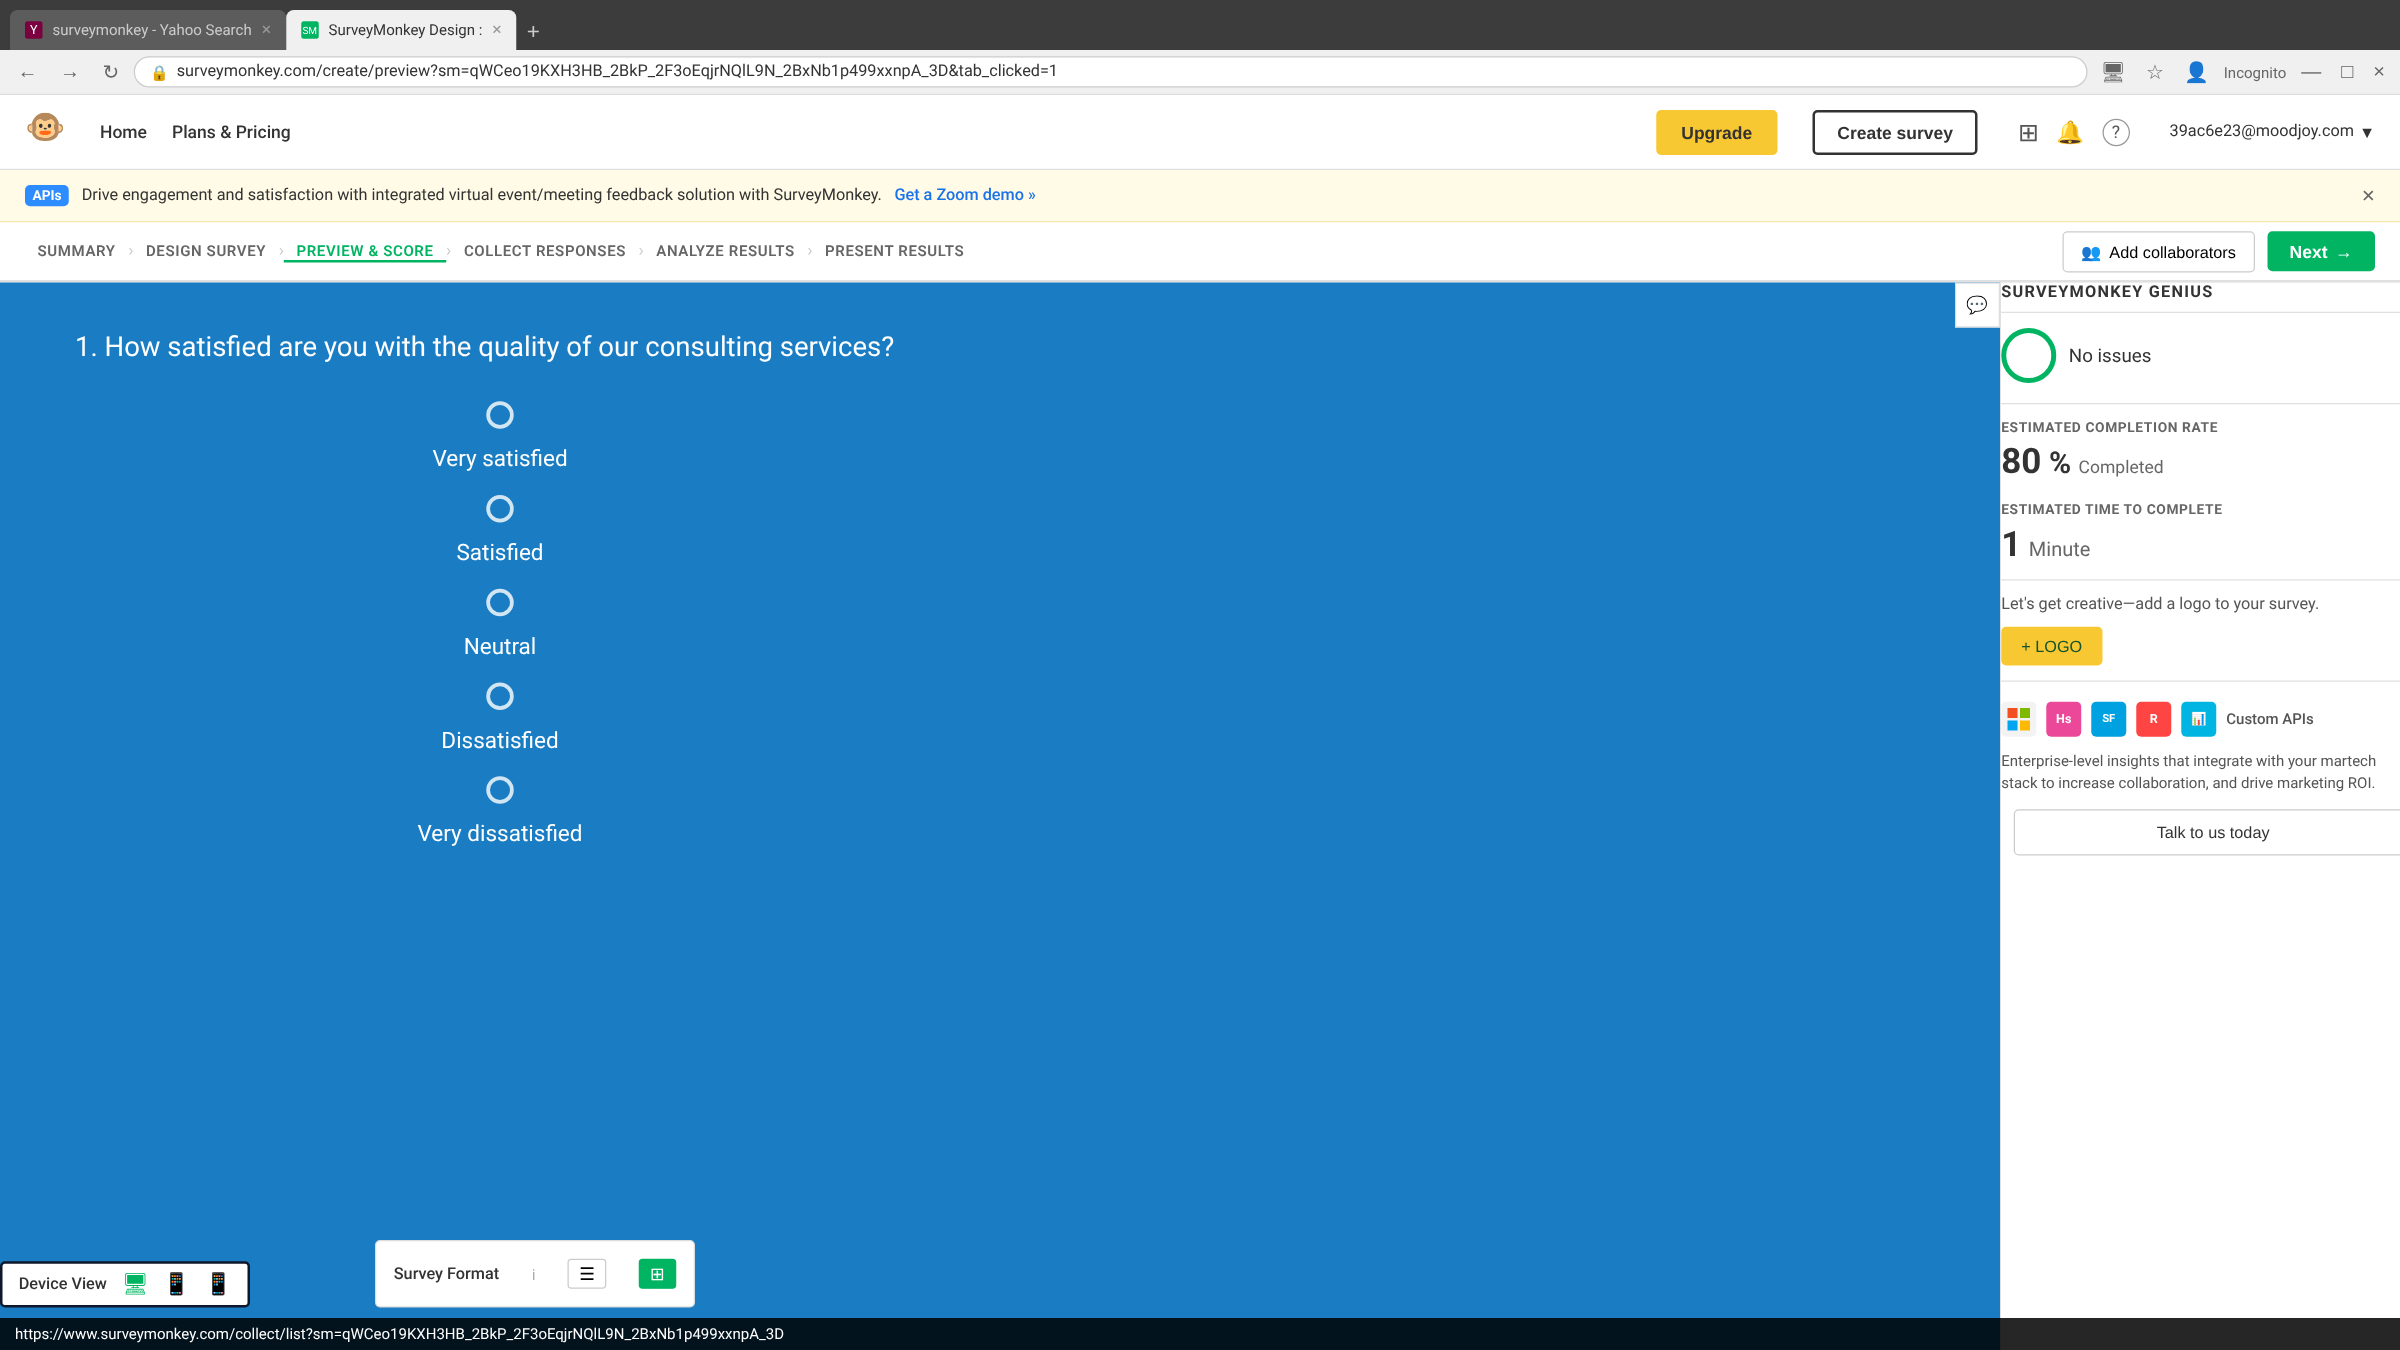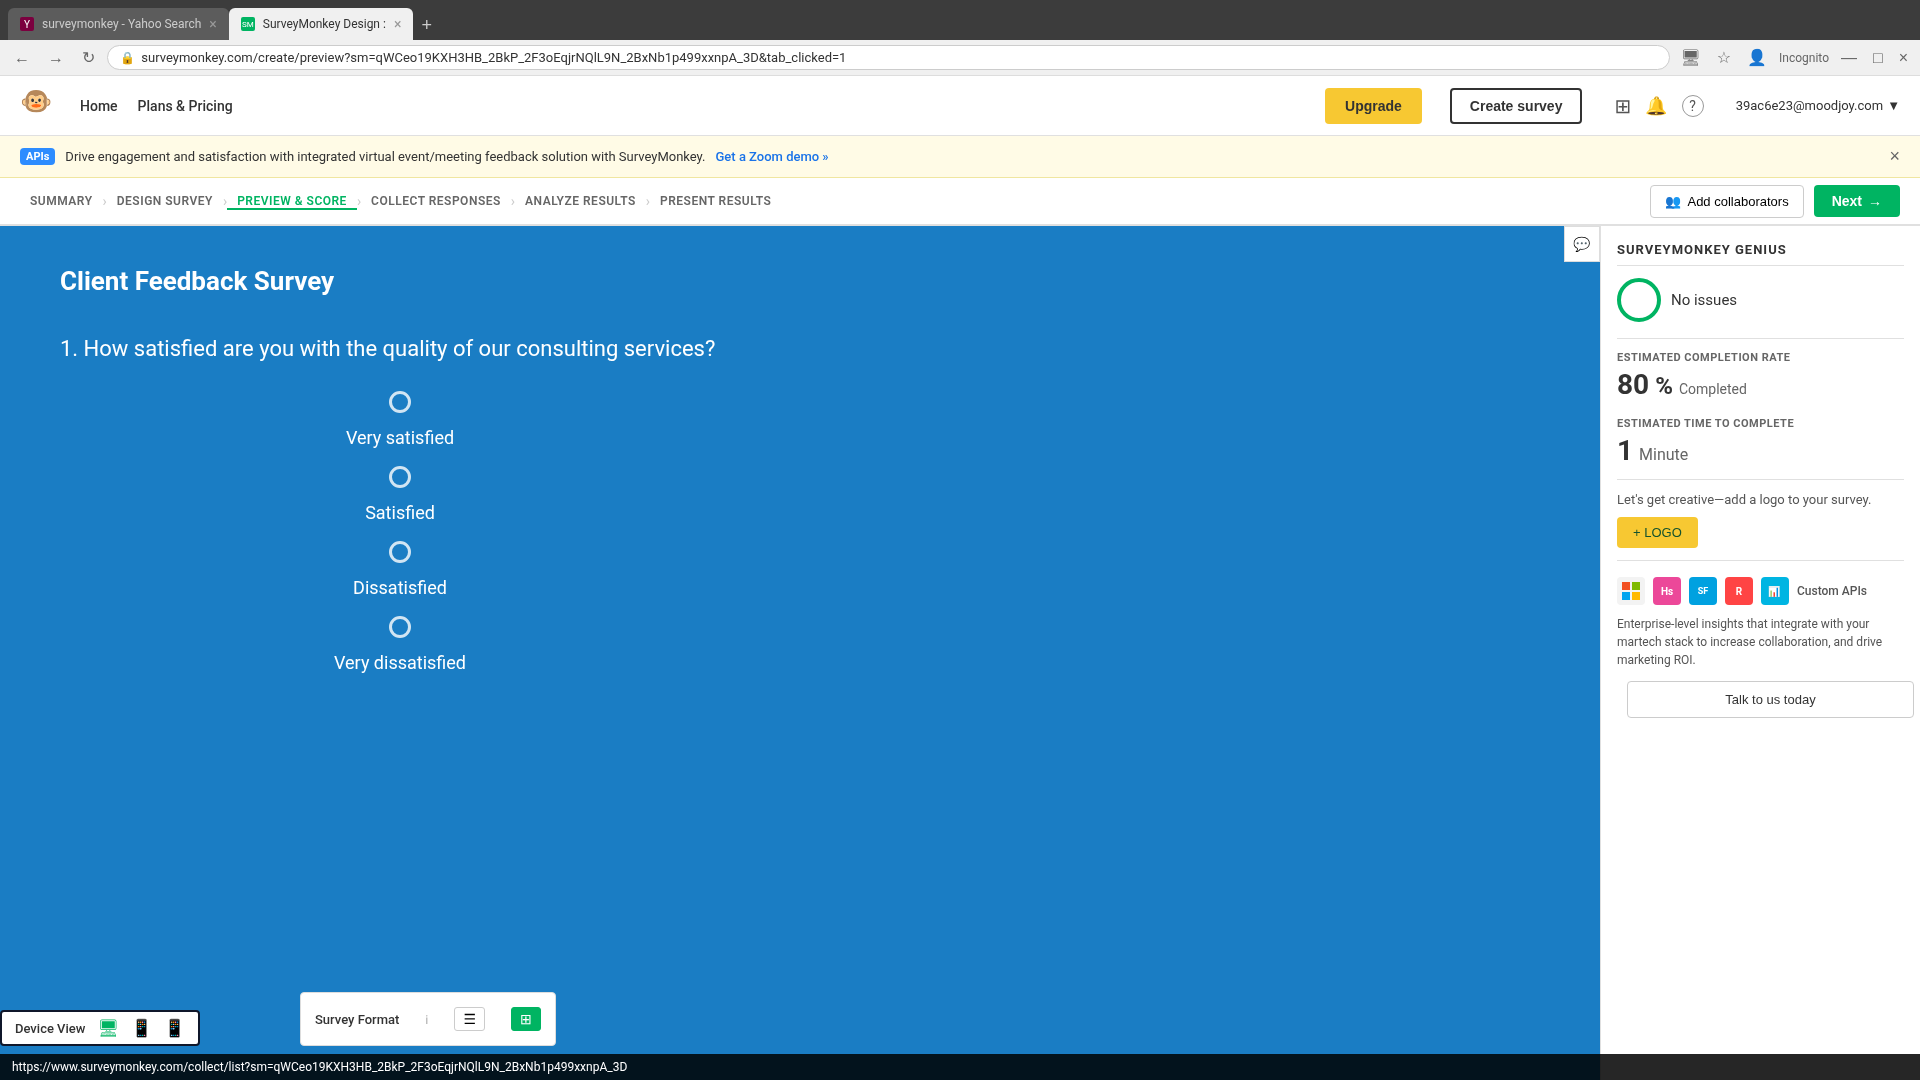--- a/index.html
+++ b/index.html
@@ -53,21 +53,21 @@
     .survey-preview { flex: 1; background: #1a7dc4; overflow-y: auto; position: relative; }
     .survey-content { padding: 40px 60px; color: white; max-width: 800px; }
     .survey-title { font-size: 26px; font-weight: bold; color: white; margin-bottom: 40px; }
     .question-text { font-size: 22px; color: white; margin-bottom: 30px; }
     .answer-options { display: flex; flex-direction: column; gap: 18px; }
     .answer-option { display: flex; align-items: center; gap: 14px; font-size: 18px; color: white; flex-direction: column; }
     .radio-circle { width: 22px; height: 22px; border: 3px solid rgba(255,255,255,0.8); border-radius: 50%; background: transparent; flex-shrink: 0; }
 
     
     .right-panel { width: 320px; background: white; border-left: 1px solid #e0e0e0; overflow-y: auto; }
-    .panel-content { padding: 16px; }
+    .panel-content { }
 
     
     .genius-title { font-size: 13px; font-weight: bold; color: #333; text-transform: uppercase; letter-spacing: 1px; margin-bottom: 12px; padding-bottom: 8px; border-bottom: 1px solid #e0e0e0; }
     .genius-status { display: flex; align-items: center; gap: 10px; margin-bottom: 16px; }
     .genius-circle { width: 44px; height: 44px; border-radius: 50%; border: 4px solid #00b462; background: transparent; display: flex; align-items: center; justify-content: center; }
     .genius-status-text { font-size: 15px; color: #333; }
 
     .divider { border: none; border-top: 1px solid #e0e0e0; margin: 12px 0; }
 
     
@@ -200,30 +200,33 @@
 
 <div class="main-layout">
 
   <div class="survey-preview" style="position:relative;">
 
     <div style="position:absolute; top:0; right:0; z-index:10; background:white; border:1px solid #ddd; width:36px; height:36px; display:flex; align-items:center; justify-content:center; cursor:pointer;">
       <span>💬</span>
     </div>
 
     <div class="survey-content">
-      <h1 class="survey-title">Client Feedback Survey</h1>
       <p class="question-text">1. How satisfied are you with the quality of our consulting services?</p>
       <div class="answer-options">
         <div class="answer-option">
           <div class="radio-circle"></div>
           <span>Very satisfied</span>
         </div>
         <div class="answer-option">
           <div class="radio-circle"></div>
           <span>Satisfied</span>
+        </div>
+        <div class="answer-option">
+          <div class="radio-circle"></div>
+          <span>Neutral</span>
         </div>
         <div class="answer-option">
           <div class="radio-circle"></div>
           <span>Dissatisfied</span>
         </div>
         <div class="answer-option">
           <div class="radio-circle"></div>
           <span>Very dissatisfied</span>
         </div>
       </div>

